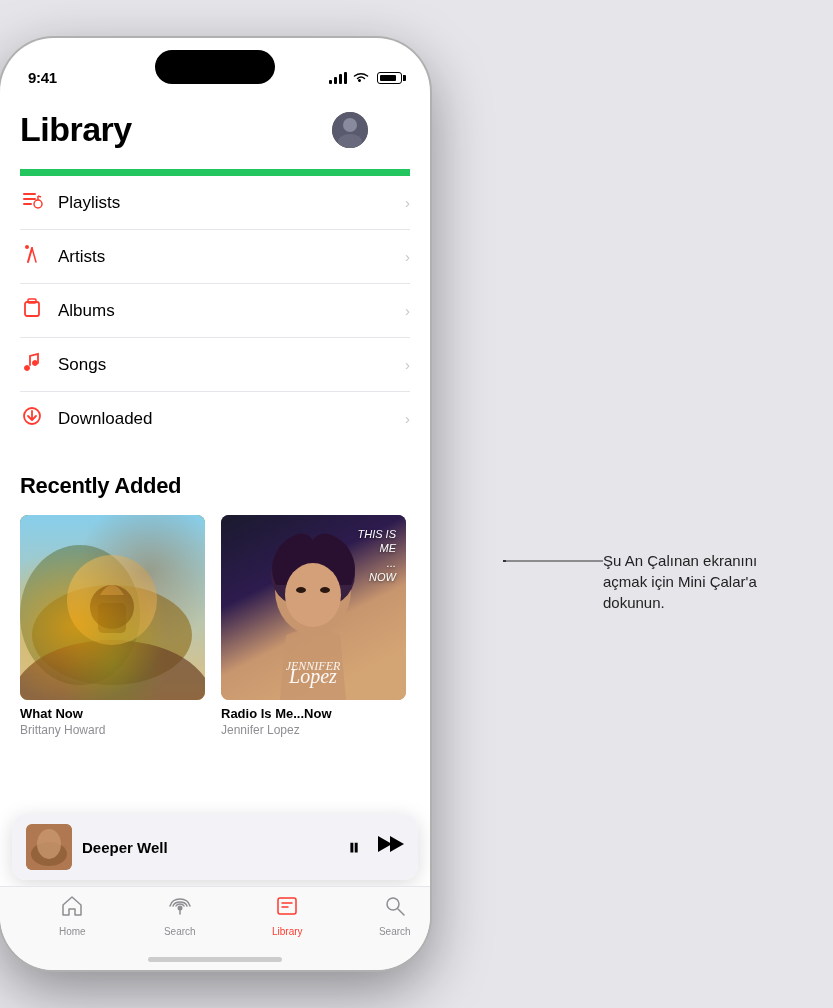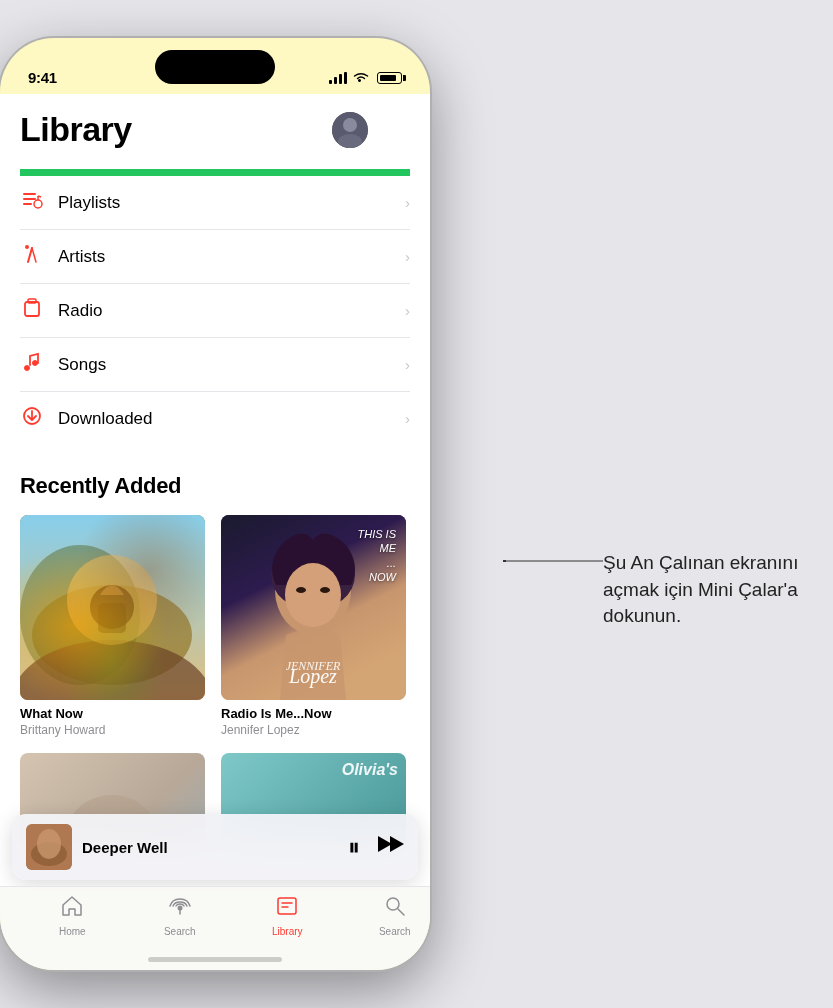--- a/index.html
+++ b/index.html
@@ -19,21 +19,21 @@
       height: 1008px;
       display: flex;
       align-items: center;
       justify-content: flex-start;
     }
 
     .phone-frame {
       position: relative;
       width: 430px;
       height: 932px;
-      background: #fef9c3;
+      background: #ffffff;
       border-radius: 54px;
       overflow: hidden;
       box-shadow: 0 0 0 2px #b0b0b0, 0 20px 60px rgba(0,0,0,0.4);
       flex-shrink: 0;
     }
 
     
     .dynamic-island {
       position: absolute;
       top: 12px;
@@ -406,21 +406,21 @@
     
     .callout {
       position: absolute;
       right: 20px;
       top: 50%;
       transform: translateY(20px);
       max-width: 200px;
     }
 
     .callout-text {
-      font-size: 19px;
+      font-size: 15px;
       color: #222;
       line-height: 1.4;
       font-family: -apple-system, sans-serif;
     }
   </style>
 </head>
 <body>
 
 <div class="scene">
 
@@ -502,21 +502,21 @@
           </div>
 
           <div class="library-item">
             <div class="item-left">
               <span class="item-icon">
                 <svg width="20" height="20" viewBox="0 0 20 20">
                   <rect x="3" y="4" width="14" height="14" rx="2" stroke="#FF3B30" stroke-width="1.8" fill="none"></rect>
                   <rect x="6" y="1" width="8" height="4" rx="1" stroke="#FF3B30" stroke-width="1.5" fill="none"></rect>
                 </svg>
               </span>
-              <span class="item-label">Radio</span>
+              <span class="item-label">Albums</span>
             </div>
             <span class="chevron">›</span>
           </div>
 
           <div class="library-item">
             <div class="item-left">
               <span class="item-icon">
                 <svg width="20" height="20" viewBox="0 0 20 20">
                   <path d="M8 16 A3 3 0 1 1 8 15.99Z" fill="#FF3B30"></path>
                   <path d="M8 13 L8 4 L16 2 L16 11" stroke="#FF3B30" stroke-width="1.8" fill="none" stroke-linecap="round"></path>
@@ -604,38 +604,20 @@
                 <div style="position:absolute;top:12px;right:10px;text-align:right;color:white;font-size:11px;font-style:italic;line-height:1.3;text-shadow:0 1px 3px rgba(0,0,0,0.5);">
                   THIS IS<br>ME<br>...<br>NOW
                 </div>
               </div>
               <div class="album-name">Radio Is Me...Now</div>
               <div class="album-artist">Jennifer Lopez</div>
             </div>
 
           </div>
 
-          <div class="albums-row2">
-            <div style="width:185px;height:90px;border-radius:8px 8px 0 0;overflow:hidden;flex-shrink:0;">
-              <svg width="185" height="185" viewBox="0 0 185 185">
-                <defs>
-                  <linearGradient id="partial1-bg" x1="0" y1="0" x2="1" y2="1">
-                    <stop offset="0%" stop-color="#d4c4b0"></stop>
-                    <stop offset="50%" stop-color="#b8a898"></stop>
-                    <stop offset="100%" stop-color="#88aec0"></stop>
-                  </linearGradient>
-                </defs>
-                <rect width="185" height="185" fill="url(#partial1-bg)"></rect>
-                <ellipse cx="92" cy="92" rx="50" ry="50" fill="rgba(180,160,140,0.6)"></ellipse>
-              </svg>
-            </div>
-            <div style="width:185px;height:90px;border-radius:8px 8px 0 0;overflow:hidden;flex-shrink:0;background:linear-gradient(135deg,#7ec8c8,#4a9898);display:flex;align-items:flex-start;justify-content:flex-end;padding:8px;">
-              <span style="color:rgba(255,255,255,0.9);font-size:16px;font-style:italic;font-weight:600;">Olivia's</span>
-            </div>
-          </div>
         </div>
 
       </div>
     </div>
 
     <div class="mini-player">
       <div class="mini-player-art">
         <svg width="46" height="46" viewBox="0 0 46 46">
           <rect width="46" height="46" rx="6" fill="#b07850"></rect>
           <ellipse cx="23" cy="30" rx="18" ry="12" fill="#8a5a32" opacity="0.7"></ellipse>

